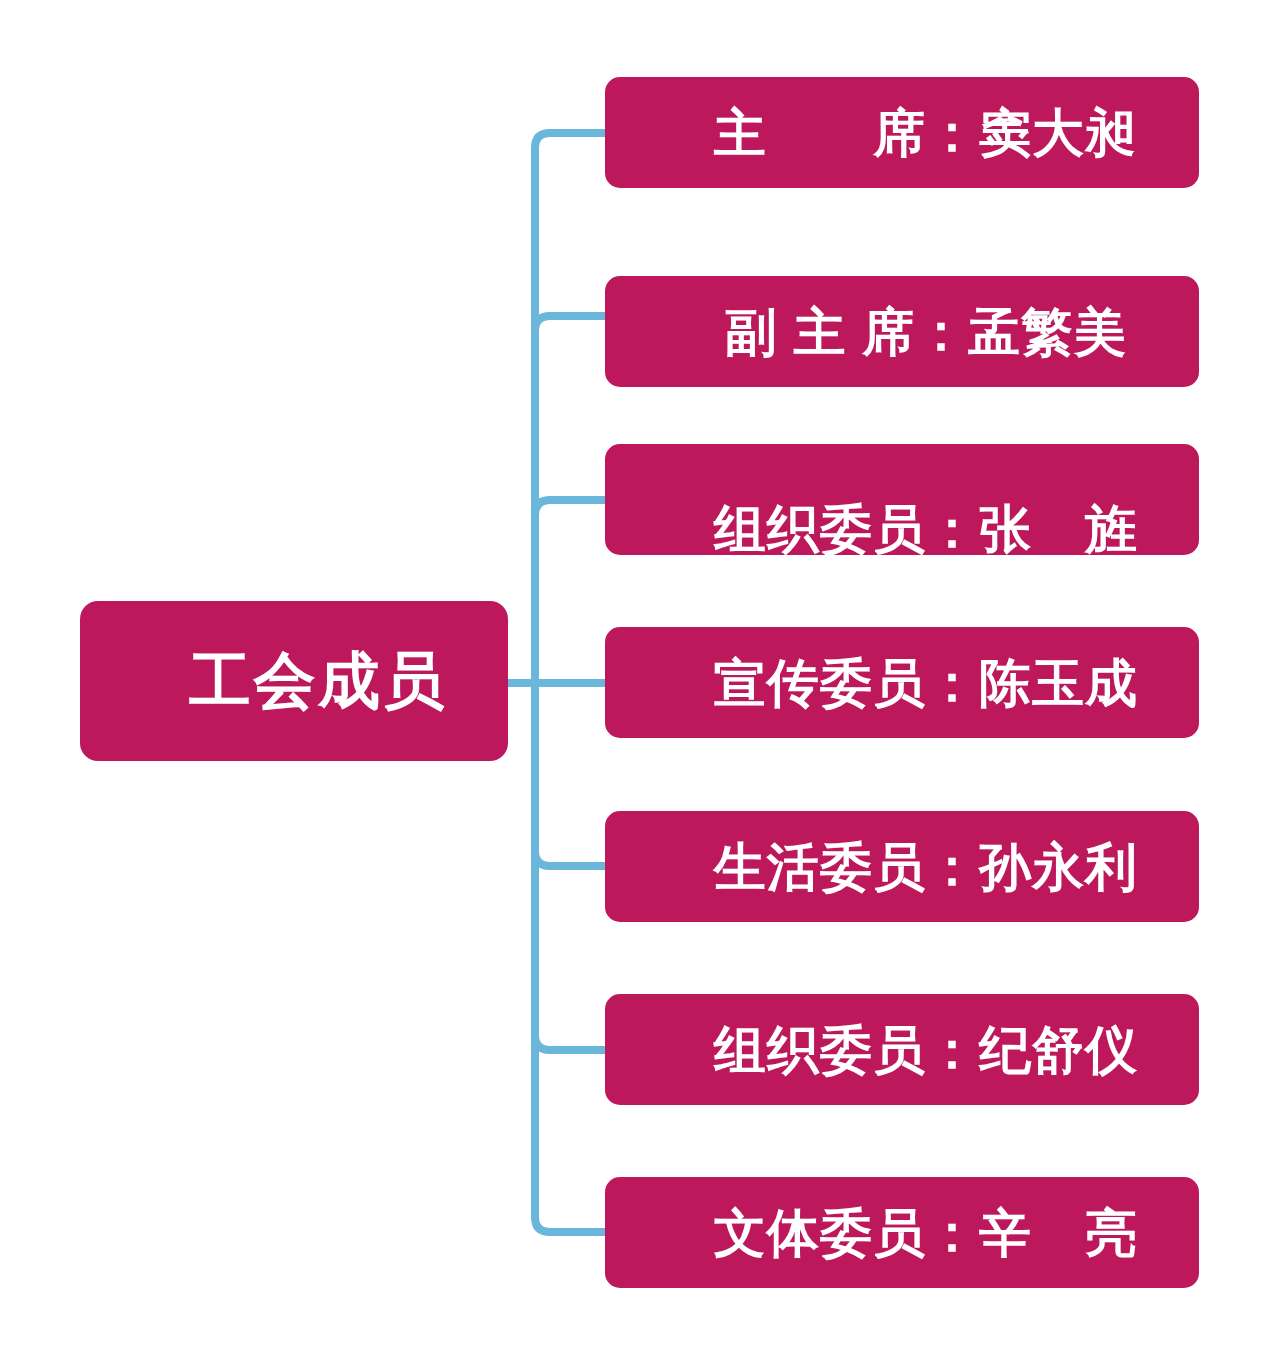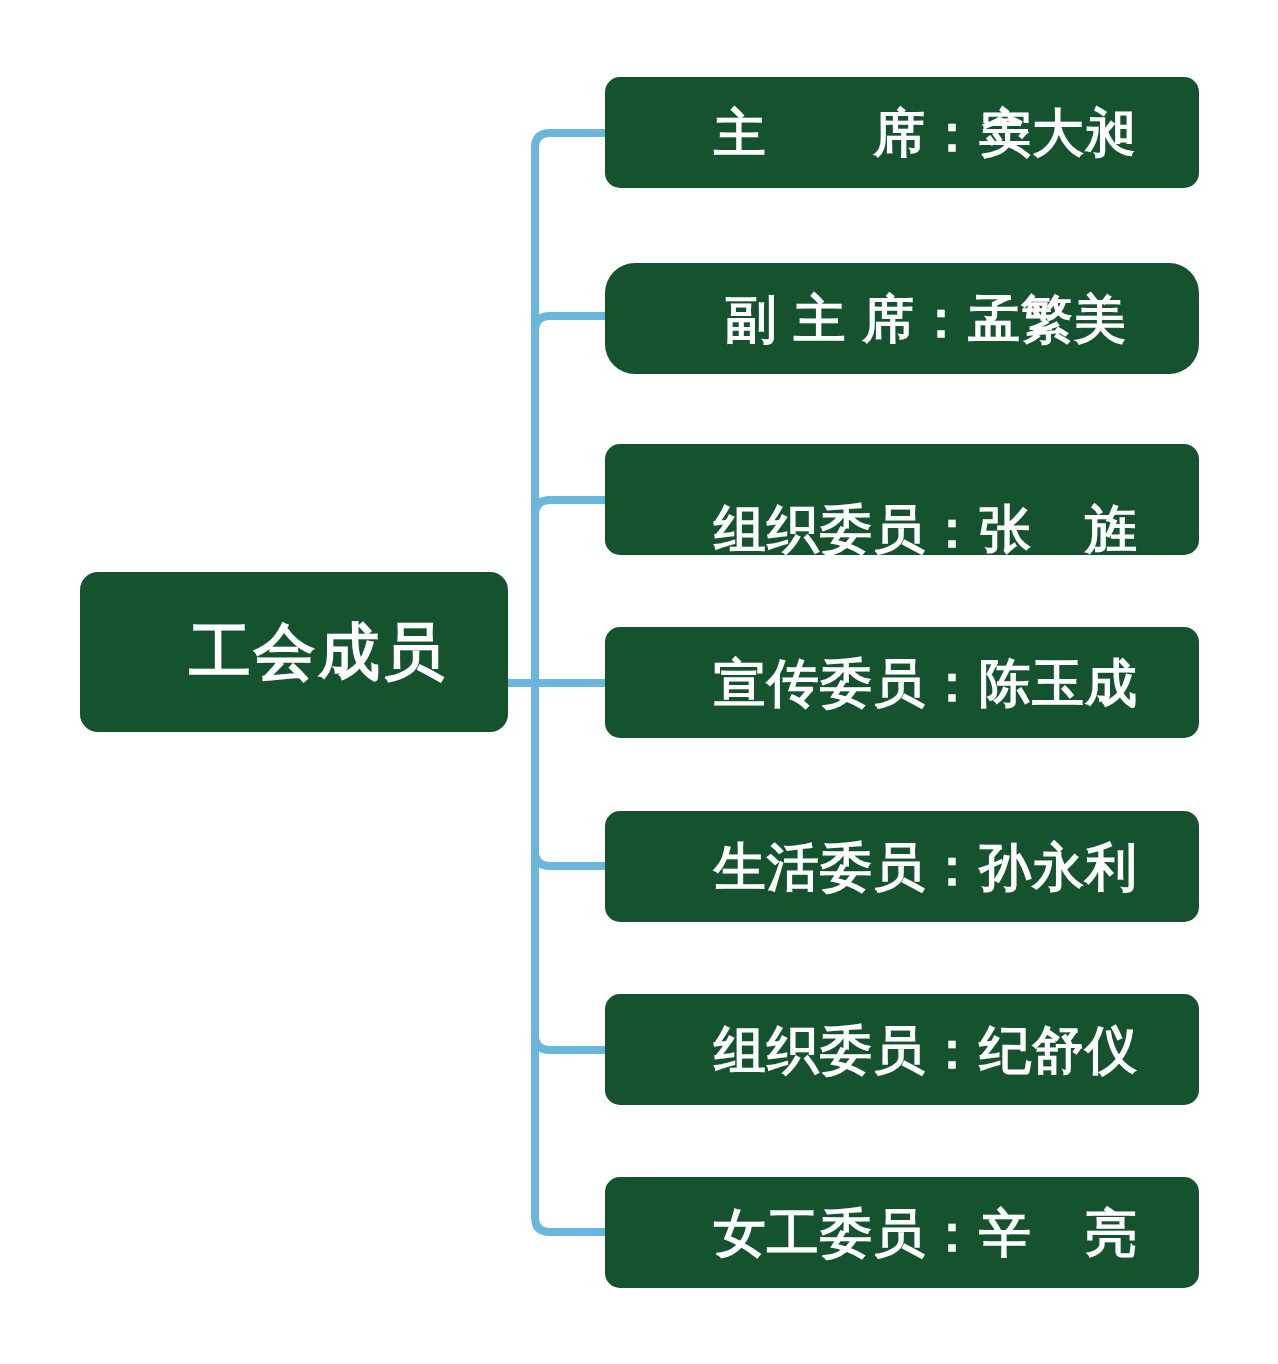--- a/index.html
+++ b/index.html
@@ -26,63 +26,63 @@
     position: absolute;
     left: 0;
     top: 0;
     width: 1278px;
     height: 1364px;
   }
 
   .node {
     position: absolute;
     box-sizing: border-box;
-    background: #14532d;
+    background: #be185d;
     border-radius: 15px;
     display: flex;
     align-items: center;
     justify-content: center;
     color: #ffffff;
     padding-left: 48px;
   }
 
   .node-label {
     color: #ffffff;
     font-weight: bold;
     white-space: pre;
     line-height: 1;
     text-align: center;
     letter-spacing: 0.02em;
   }
 
   
   #root-node {
     left: 80px;
-    top: 572px;
+    top: 601px;
     width: 428px;
     height: 160px;
     border-radius: 18px;
   }
   #root-node .node-label {
     font-size: 62px;
     letter-spacing: 0.04em;
   }
 
   
   .leaf {
     left: 605px;
     width: 594px;
     height: 111px;
   }
   .leaf .node-label {
     font-size: 52px;
   }
 
   .leaf.i0 { top: 77px; }
-  .leaf.i1 { top: 263px; border-radius: 30px; }
+  .leaf.i1 { top: 276px; }
   .leaf.i2 { top: 444px; align-items: flex-end; }
   .leaf.i3 { top: 627px; }
   .leaf.i4 { top: 811px; }
   .leaf.i5 { top: 994px; }
   .leaf.i6 { top: 1177px; }
 </style>
 </head>
 <body>
 
 <div id="org-chart">
@@ -132,16 +132,16 @@
 
   <div class="node leaf i4">
     <span class="node-label">生活委员：孙永利</span>
   </div>
 
   <div class="node leaf i5">
     <span class="node-label">组织委员：纪舒仪</span>
   </div>
 
   <div class="node leaf i6">
-    <span class="node-label">女工委员：辛　亮</span>
+    <span class="node-label">文体委员：辛　亮</span>
   </div>
 
 </div>
 
 </body></html>

